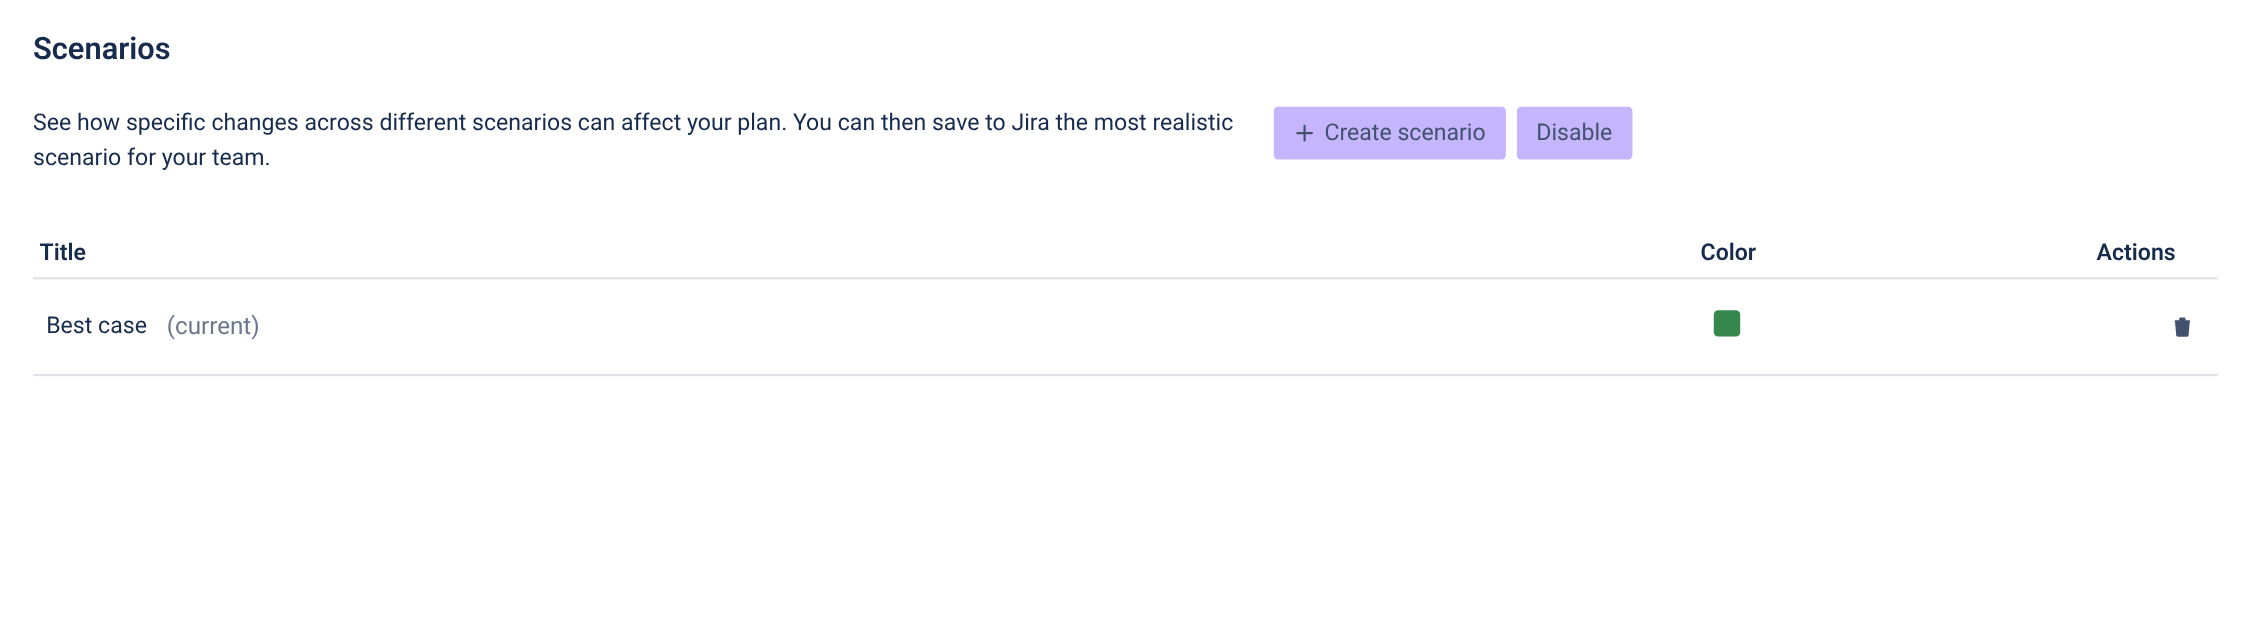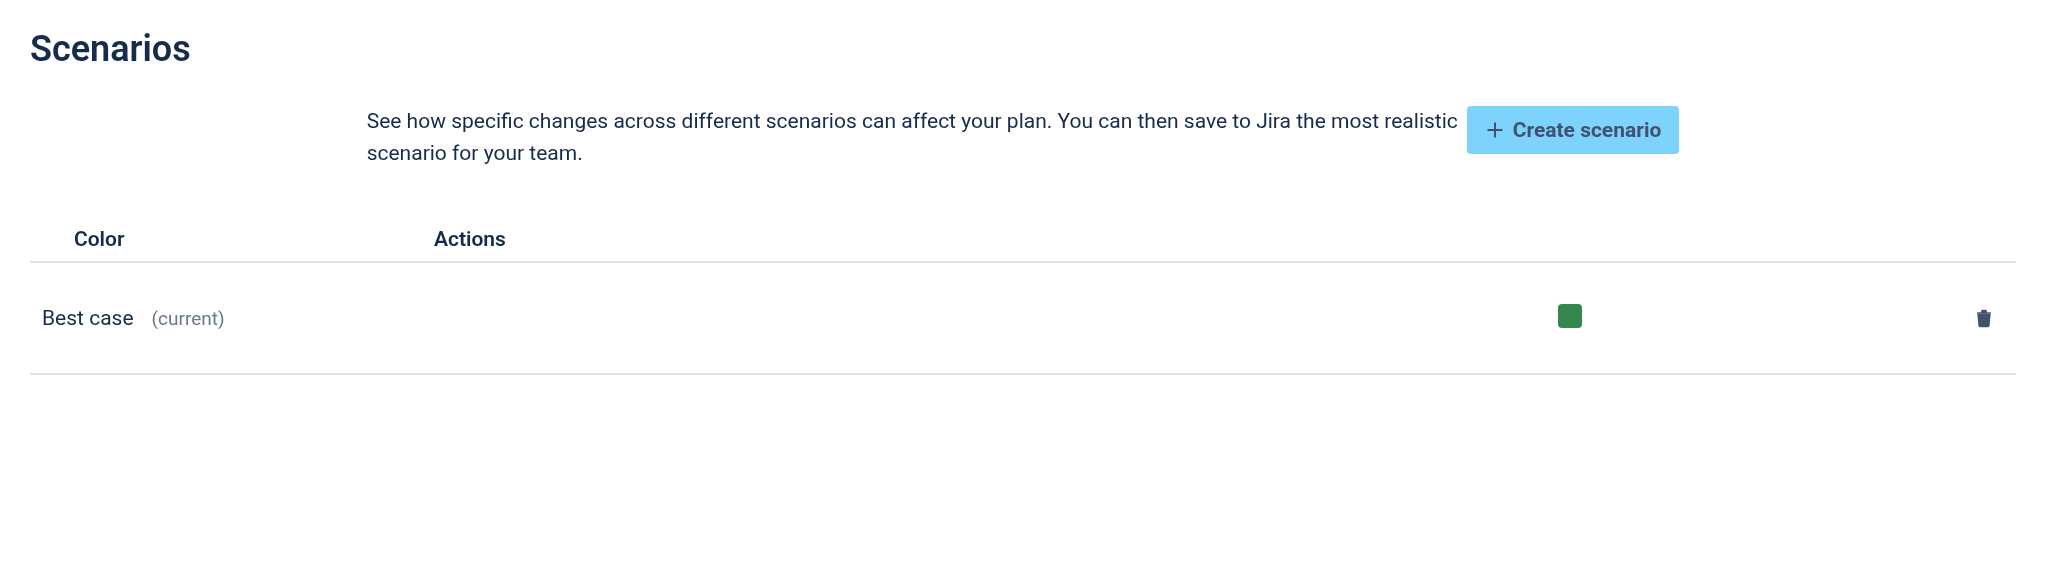--- a/index.html
+++ b/index.html
@@ -4,55 +4,56 @@
   <style>
     * { box-sizing: border-box; margin: 0; padding: 0; }
     body {
       font-family: -apple-system, BlinkMacSystemFont, "Segoe UI", Roboto, Helvetica, Arial, sans-serif;
       background: #fff;
       padding: 28px 30px;
       color: #172B4D;
       width: 2046px;
     }
     .heading {
-      font-size: 36px;
+      font-size: 28px;
       font-weight: 600;
       color: #172B4D;
       margin-bottom: 36px;
     }
     .header-row {
       display: flex;
-      justify-content: center;
+      justify-content: flex-start;
       align-items: flex-start;
       margin-bottom: 48px;
+      gap: 28px;
     }
     .description {
       font-size: 21px;
       line-height: 1.5;
       color: #172B4D;
       max-width: 1100px;
     }
     .button-group {
       display: flex;
       gap: 10px;
       flex-shrink: 0;
     }
     .btn {
-      background: #7dd3fc;
+      background: #c4b5fd;
       border: none;
       border-radius: 4px;
       padding: 12px 18px;
       font-size: 21px;
       color: #42526E;
       cursor: pointer;
       display: flex;
       align-items: center;
       gap: 8px;
       font-family: inherit;
-      font-weight: 700;
+      font-weight: 400;
     }
     .btn .plus-icon svg {
       display: block;
     }
     .table {
       width: 100%;
     }
     .table-header {
       display: flex;
       align-items: center;
@@ -61,35 +62,35 @@
       font-weight: 600;
       font-size: 21px;
       color: #172B4D;
     }
     .col-title { flex: 1; padding-left: 6px; }
     .col-color { width: 360px; margin-left: 44px; }
     .col-actions { width: 110px; text-align: left; padding-right: 6px; }
     .table-row {
       display: flex;
       align-items: center;
-      padding: 40px 0;
+      padding: 28px 0;
       border-bottom: 2px solid #DFE1E6;
       font-size: 21px;
       color: #172B4D;
     }
     .row-title {
       flex: 1;
       display: flex;
       align-items: center;
       gap: 18px;
       padding-left: 12px;
     }
     .current-tag {
       color: #6B778C;
-      font-size: 19px;
+      font-size: 22px;
     }
     .row-color { width: 360px; padding-left: 12px;}
     .swatch {
       width: 24px;
       height: 24px;
       border-radius: 4px;
       display: inline-block;
     }
     .row-actions {
       width: 110px;
@@ -118,25 +119,29 @@
   <div class="button-group">
     <button class="btn">
       <span class="plus-icon">
         <svg width="20" height="20" viewBox="0 0 24 24" fill="none" stroke="#42526E" stroke-width="2.4" stroke-linecap="round">
             <line x1="12" y1="4" x2="12" y2="20"></line>
             <line x1="4" y1="12" x2="20" y2="12"></line>
           </svg>
       </span>
       <span>Create scenario</span>
     </button>
+    <button class="btn">
+      <span>Disable</span>
+    </button>
   </div>
 </div>
 
 <div class="table">
   <div class="table-header">
+    <div class="col-title">Title</div>
     <div class="col-color">Color</div>
     <div class="col-actions">Actions</div>
   </div>
   <div id="rows">
       <div class="table-row">
         <div class="row-title">
           <span>Best case</span>
           <span class="current-tag">(current)</span>
         </div>
         <div class="row-color"><span class="swatch" style="background: rgb(54, 135, 78);"></span></div>

